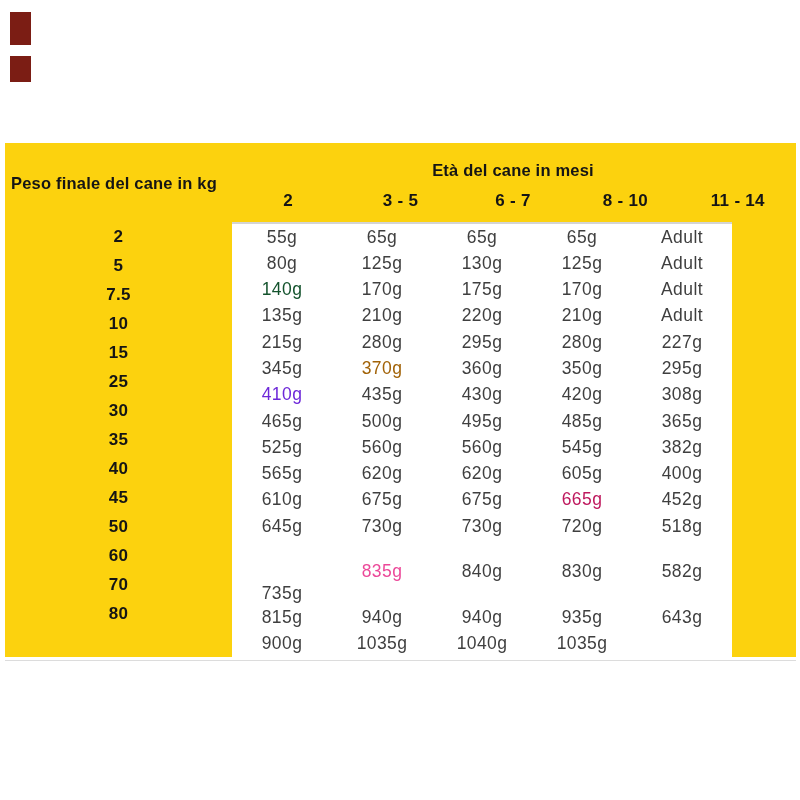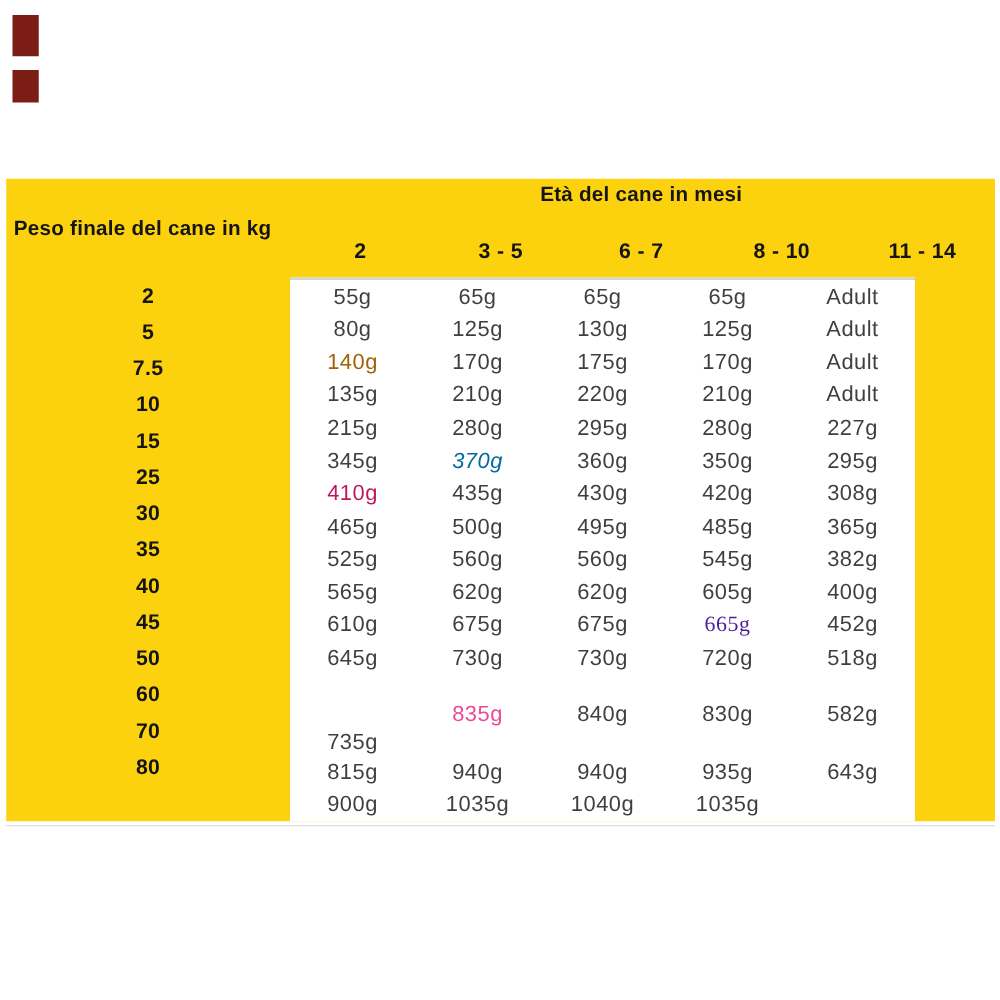--- a/index.html
+++ b/index.html
@@ -18,21 +18,21 @@
   .corner-mark.m2 { top: 56px; height: 26px; }
 
   
   .table-wrap {
     position: absolute;
     left: 5px; top: 143px;
     width: 791px; height: 514px;
   }
   .eta-title {
     position: absolute;
-    left: 227px; top: 4px; width: 562px;
+    left: 227px; top: 18px; width: 562px;
     text-align: center;
     font-size: 16.5px; font-weight: 700;
     letter-spacing: 0.2px;
   }
   .peso-title {
     position: absolute;
     left: 6px; top: 31px;
     font-size: 16.5px; font-weight: 700;
     letter-spacing: 0.2px;
   }
@@ -124,41 +124,41 @@
           <div class="value-cell" style="color: rgb(63, 63, 63);">55g</div>
           <div class="value-cell" style="color: rgb(63, 63, 63);">65g</div>
           <div class="value-cell" style="color: rgb(63, 63, 63);">65g</div>
           <div class="value-cell" style="color: rgb(63, 63, 63);">65g</div>
           <div class="value-cell" style="color: rgb(63, 63, 63);">Adult</div>
           <div class="value-cell" style="color: rgb(63, 63, 63);">80g</div>
           <div class="value-cell" style="color: rgb(63, 63, 63);">125g</div>
           <div class="value-cell" style="color: rgb(63, 63, 63);">130g</div>
           <div class="value-cell" style="color: rgb(63, 63, 63);">125g</div>
           <div class="value-cell" style="color: rgb(63, 63, 63);">Adult</div>
-          <div class="value-cell" style="color: #a16207;">140g</div>
+          <div class="value-cell" style="color: #14532d;">140g</div>
           <div class="value-cell" style="color: rgb(63, 63, 63);">170g</div>
           <div class="value-cell" style="color: rgb(63, 63, 63);">175g</div>
           <div class="value-cell" style="color: rgb(63, 63, 63);">170g</div>
           <div class="value-cell" style="color: rgb(63, 63, 63);">Adult</div>
           <div class="value-cell" style="color: rgb(63, 63, 63);">135g</div>
           <div class="value-cell" style="color: rgb(63, 63, 63);">210g</div>
           <div class="value-cell" style="color: rgb(63, 63, 63);">220g</div>
           <div class="value-cell" style="color: rgb(63, 63, 63);">210g</div>
           <div class="value-cell" style="color: rgb(63, 63, 63);">Adult</div>
           <div class="value-cell" style="color: rgb(63, 63, 63);">215g</div>
           <div class="value-cell" style="color: rgb(63, 63, 63);">280g</div>
           <div class="value-cell" style="color: rgb(63, 63, 63);">295g</div>
           <div class="value-cell" style="color: rgb(63, 63, 63);">280g</div>
           <div class="value-cell" style="color: rgb(63, 63, 63);">227g</div>
           <div class="value-cell" style="color: rgb(63, 63, 63);">345g</div>
-          <div class="value-cell" style="color: #0369a1; font-style: italic;">370g</div>
+          <div class="value-cell" style="color: #a16207;">370g</div>
           <div class="value-cell" style="color: rgb(63, 63, 63);">360g</div>
           <div class="value-cell" style="color: rgb(63, 63, 63);">350g</div>
           <div class="value-cell" style="color: rgb(63, 63, 63);">295g</div>
-          <div class="value-cell" style="color: #be185d;">410g</div>
+          <div class="value-cell" style="color: #6d28d9;">410g</div>
           <div class="value-cell" style="color: rgb(63, 63, 63);">435g</div>
           <div class="value-cell" style="color: rgb(63, 63, 63);">430g</div>
           <div class="value-cell" style="color: rgb(63, 63, 63);">420g</div>
           <div class="value-cell" style="color: rgb(63, 63, 63);">308g</div>
           <div class="value-cell" style="color: rgb(63, 63, 63);">465g</div>
           <div class="value-cell" style="color: rgb(63, 63, 63);">500g</div>
           <div class="value-cell" style="color: rgb(63, 63, 63);">495g</div>
           <div class="value-cell" style="color: rgb(63, 63, 63);">485g</div>
           <div class="value-cell" style="color: rgb(63, 63, 63);">365g</div>
           <div class="value-cell" style="color: rgb(63, 63, 63);">525g</div>
@@ -167,21 +167,21 @@
           <div class="value-cell" style="color: rgb(63, 63, 63);">545g</div>
           <div class="value-cell" style="color: rgb(63, 63, 63);">382g</div>
           <div class="value-cell" style="color: rgb(63, 63, 63);">565g</div>
           <div class="value-cell" style="color: rgb(63, 63, 63);">620g</div>
           <div class="value-cell" style="color: rgb(63, 63, 63);">620g</div>
           <div class="value-cell" style="color: rgb(63, 63, 63);">605g</div>
           <div class="value-cell" style="color: rgb(63, 63, 63);">400g</div>
           <div class="value-cell" style="color: rgb(63, 63, 63);">610g</div>
           <div class="value-cell" style="color: rgb(63, 63, 63);">675g</div>
           <div class="value-cell" style="color: rgb(63, 63, 63);">675g</div>
-          <div class="value-cell" style="color: #4c1d95; font-family: Liberation Serif, serif;">665g</div>
+          <div class="value-cell" style="color: #be185d;">665g</div>
           <div class="value-cell" style="color: rgb(63, 63, 63);">452g</div>
           <div class="value-cell" style="color: rgb(63, 63, 63);">645g</div>
           <div class="value-cell" style="color: rgb(63, 63, 63);">730g</div>
           <div class="value-cell" style="color: rgb(63, 63, 63);">730g</div>
           <div class="value-cell" style="color: rgb(63, 63, 63);">720g</div>
           <div class="value-cell" style="color: rgb(63, 63, 63);">518g</div>
           <div class="value-cell" style="color: rgb(63, 63, 63); margin-top: 44px;">735g</div>
           <div class="value-cell" style="color: #ec4899; text-align: right;">835g</div>
           <div class="value-cell" style="color: rgb(63, 63, 63);">840g</div>
           <div class="value-cell" style="color: rgb(63, 63, 63);">830g</div>

